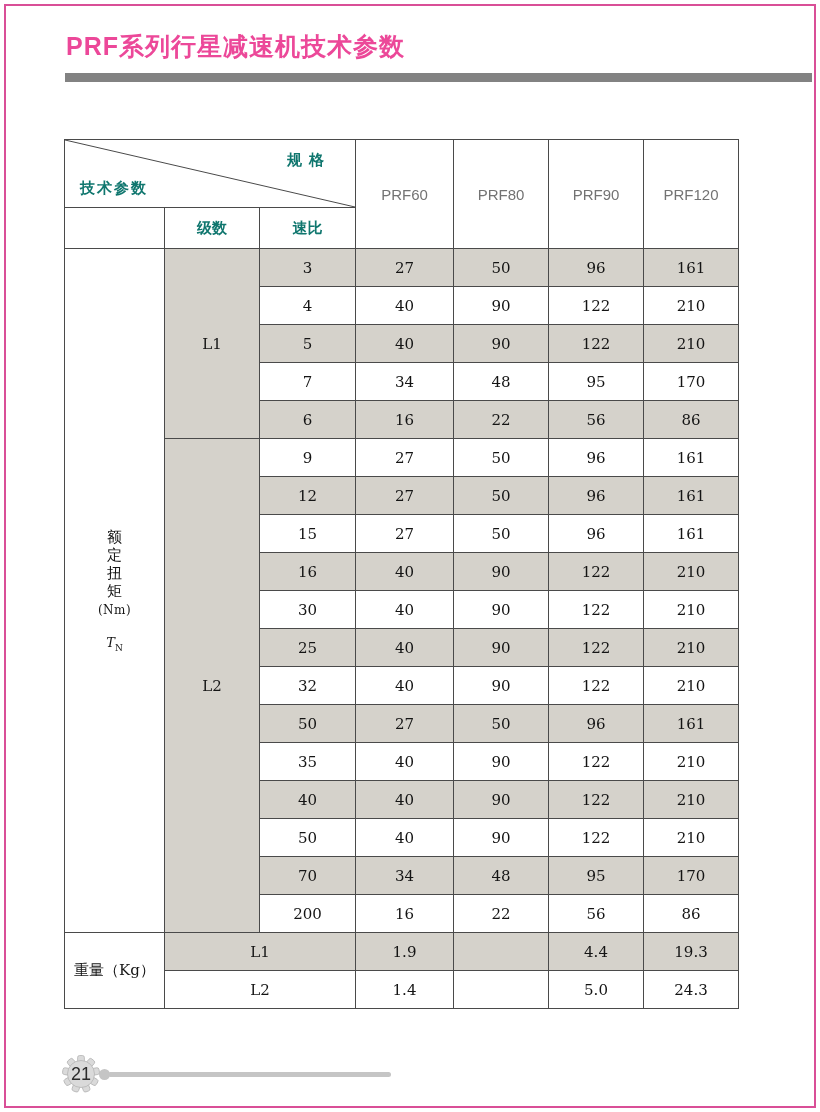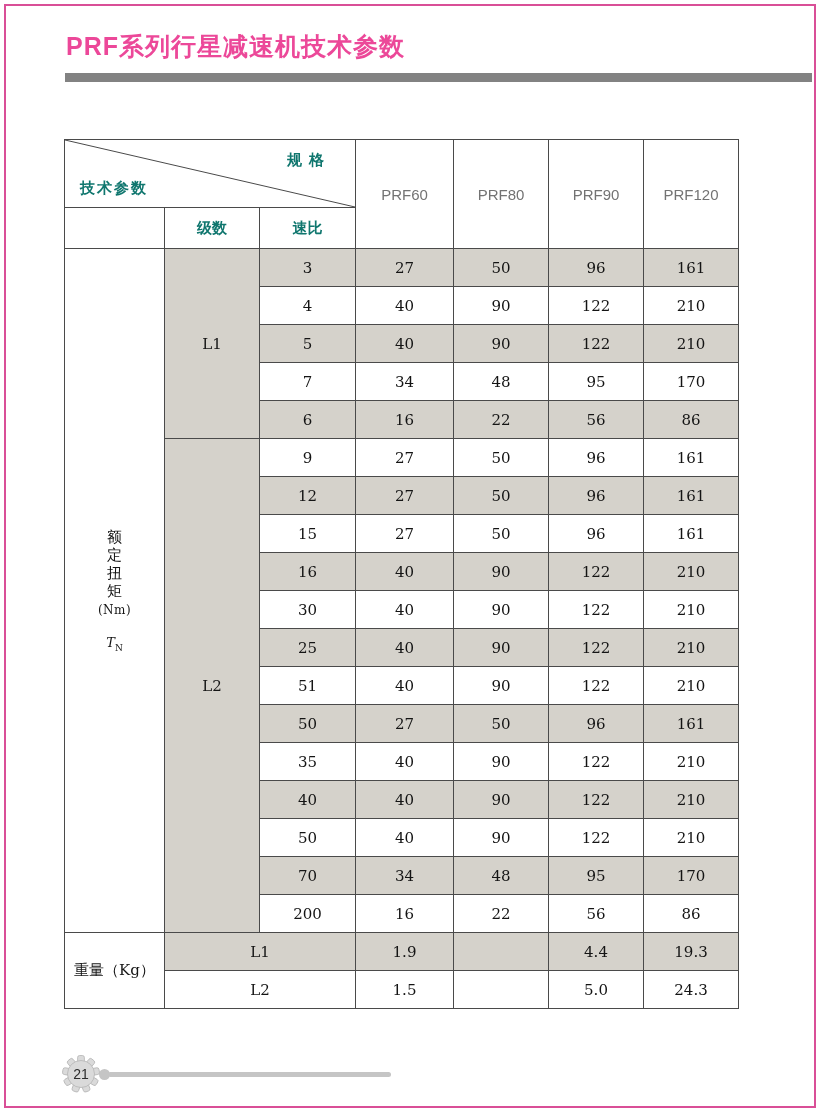--- a/index.html
+++ b/index.html
@@ -30,21 +30,21 @@
   .tchar{font-size:15px;}
   .tunit{font-size:12px;margin-top:3px;letter-spacing:0.5px;}
   .tsym{font-size:13px;margin-top:18px;}
   .tsym i{font-style:italic;}
   .tsym sub{font-size:9px;}
 
   .footer{position:absolute;left:60px;top:1053px;display:flex;align-items:center;}
   .gear-wrap{position:relative;width:42px;height:42px;flex:0 0 auto;}
   .gear-wrap svg{display:block;}
   .page-num{position:absolute;left:0;top:0;width:42px;height:42px;display:flex;align-items:center;justify-content:center;
-            font-size:14px;color:#2b2b2b;font-family:"Liberation Sans",sans-serif;}
+            font-size:18px;color:#2b2b2b;font-family:"Liberation Sans",sans-serif;}
   .footer-dot{width:11px;height:11px;border-radius:50%;background:#c5c5c5;margin-left:-3px;flex:0 0 auto;}
   .footer-line{width:283px;height:5px;border-radius:2.5px;background:#c5c5c5;margin-left:-2px;flex:0 0 auto;}
 </style>
 </head>
 <body>
 
 <div class="frame" data-name="page-accent-frame"></div>
 
 <div class="page-title" data-name="page-title">PRF系列行星减速机技术参数</div>
 <div class="title-bar" data-name="title-underline-bar"></div>
@@ -163,21 +163,21 @@
         <td data-name="value-cell">210</td>
       </tr>
       <tr data-name="torque-row">
         <td class="shaded" data-name="ratio-cell">25</td>
         <td class="shaded" data-name="value-cell">40</td>
         <td class="shaded" data-name="value-cell">90</td>
         <td class="shaded" data-name="value-cell">122</td>
         <td class="shaded" data-name="value-cell">210</td>
       </tr>
       <tr data-name="torque-row">
-        <td data-name="ratio-cell">51</td>
+        <td data-name="ratio-cell">32</td>
         <td data-name="value-cell">40</td>
         <td data-name="value-cell">90</td>
         <td data-name="value-cell">122</td>
         <td data-name="value-cell">210</td>
       </tr>
       <tr data-name="torque-row">
         <td class="shaded" data-name="ratio-cell">50</td>
         <td class="shaded" data-name="value-cell">27</td>
         <td class="shaded" data-name="value-cell">50</td>
         <td class="shaded" data-name="value-cell">96</td>
@@ -223,21 +223,21 @@
       <tr data-name="weight-row">
         <td data-name="weight-label" rowspan="2">重量（Kg）</td>
         <td class="shaded" data-name="weight-stage-cell-l1" colspan="2">L1</td>
         <td class="shaded" data-name="weight-value-cell">1.9</td>
         <td class="shaded" data-name="weight-value-cell"></td>
         <td class="shaded" data-name="weight-value-cell">4.4</td>
         <td class="shaded" data-name="weight-value-cell">19.3</td>
       </tr>
       <tr data-name="weight-row">
         <td data-name="weight-stage-cell-l2" colspan="2">L2</td>
-        <td data-name="weight-value-cell">1.5</td>
+        <td data-name="weight-value-cell">1.4</td>
         <td data-name="weight-value-cell"></td>
         <td data-name="weight-value-cell">5.0</td>
         <td data-name="weight-value-cell">24.3</td>
       </tr>
     </tbody>
 </table>
 
 <div class="footer" data-name="page-footer">
   <div class="gear-wrap" data-name="gear-page-badge">
     <svg width="42" height="42" viewBox="-21 -21 42 42" data-name="gear-icon">

